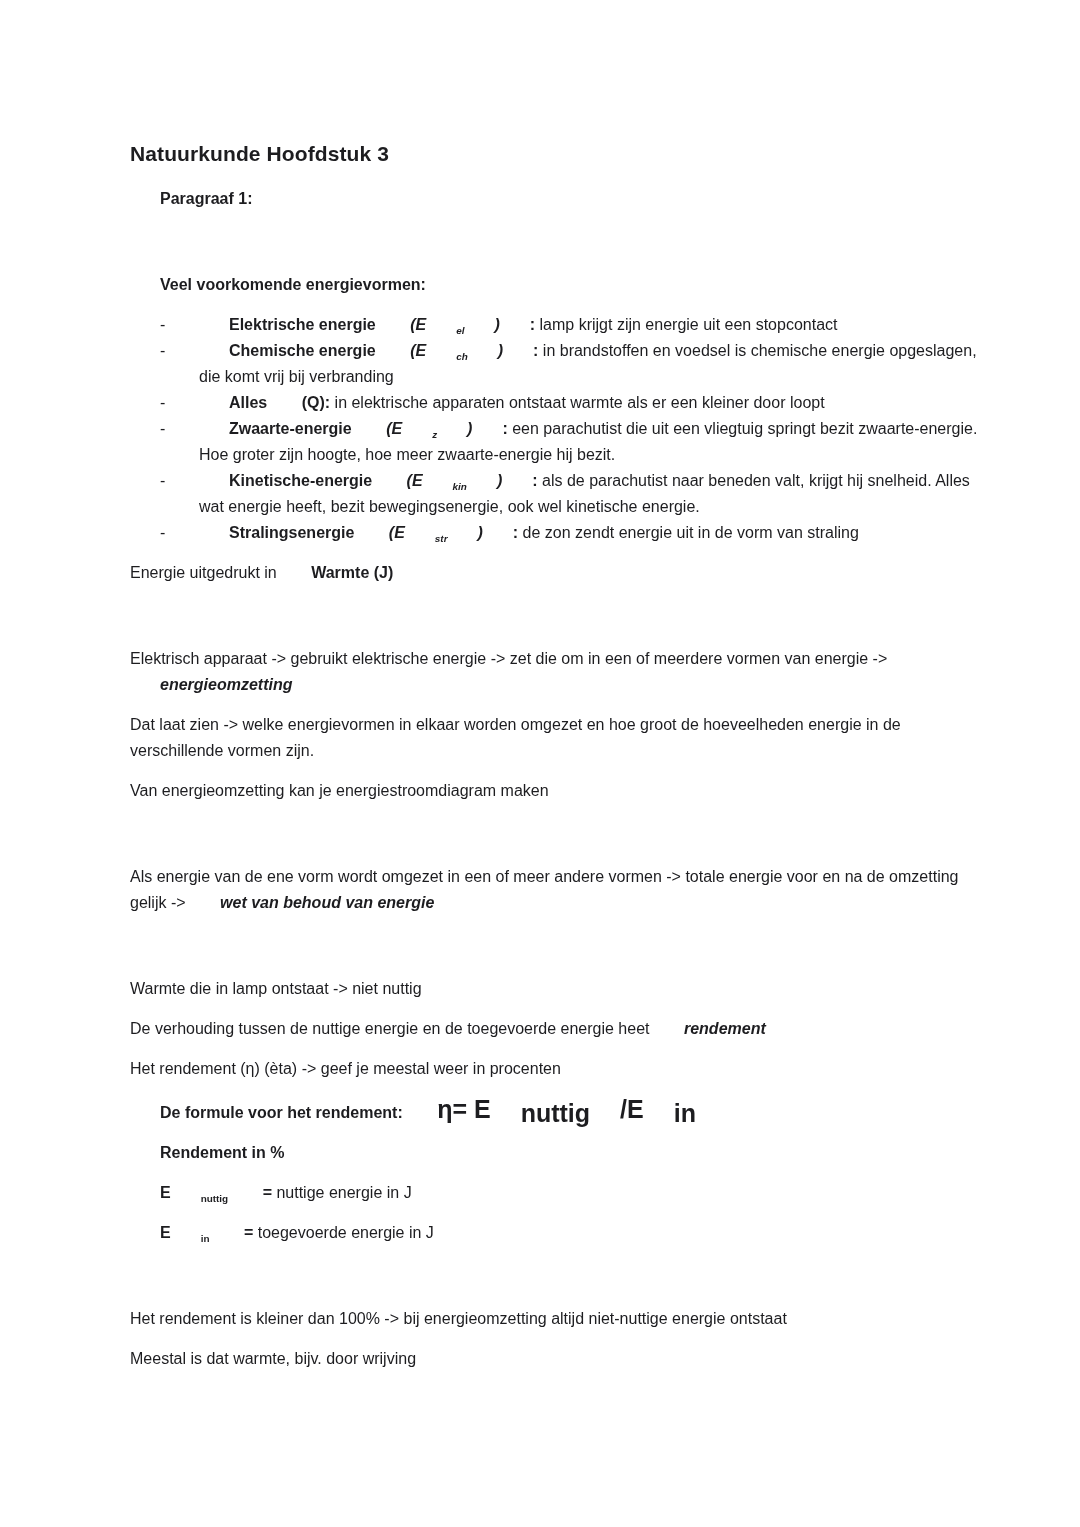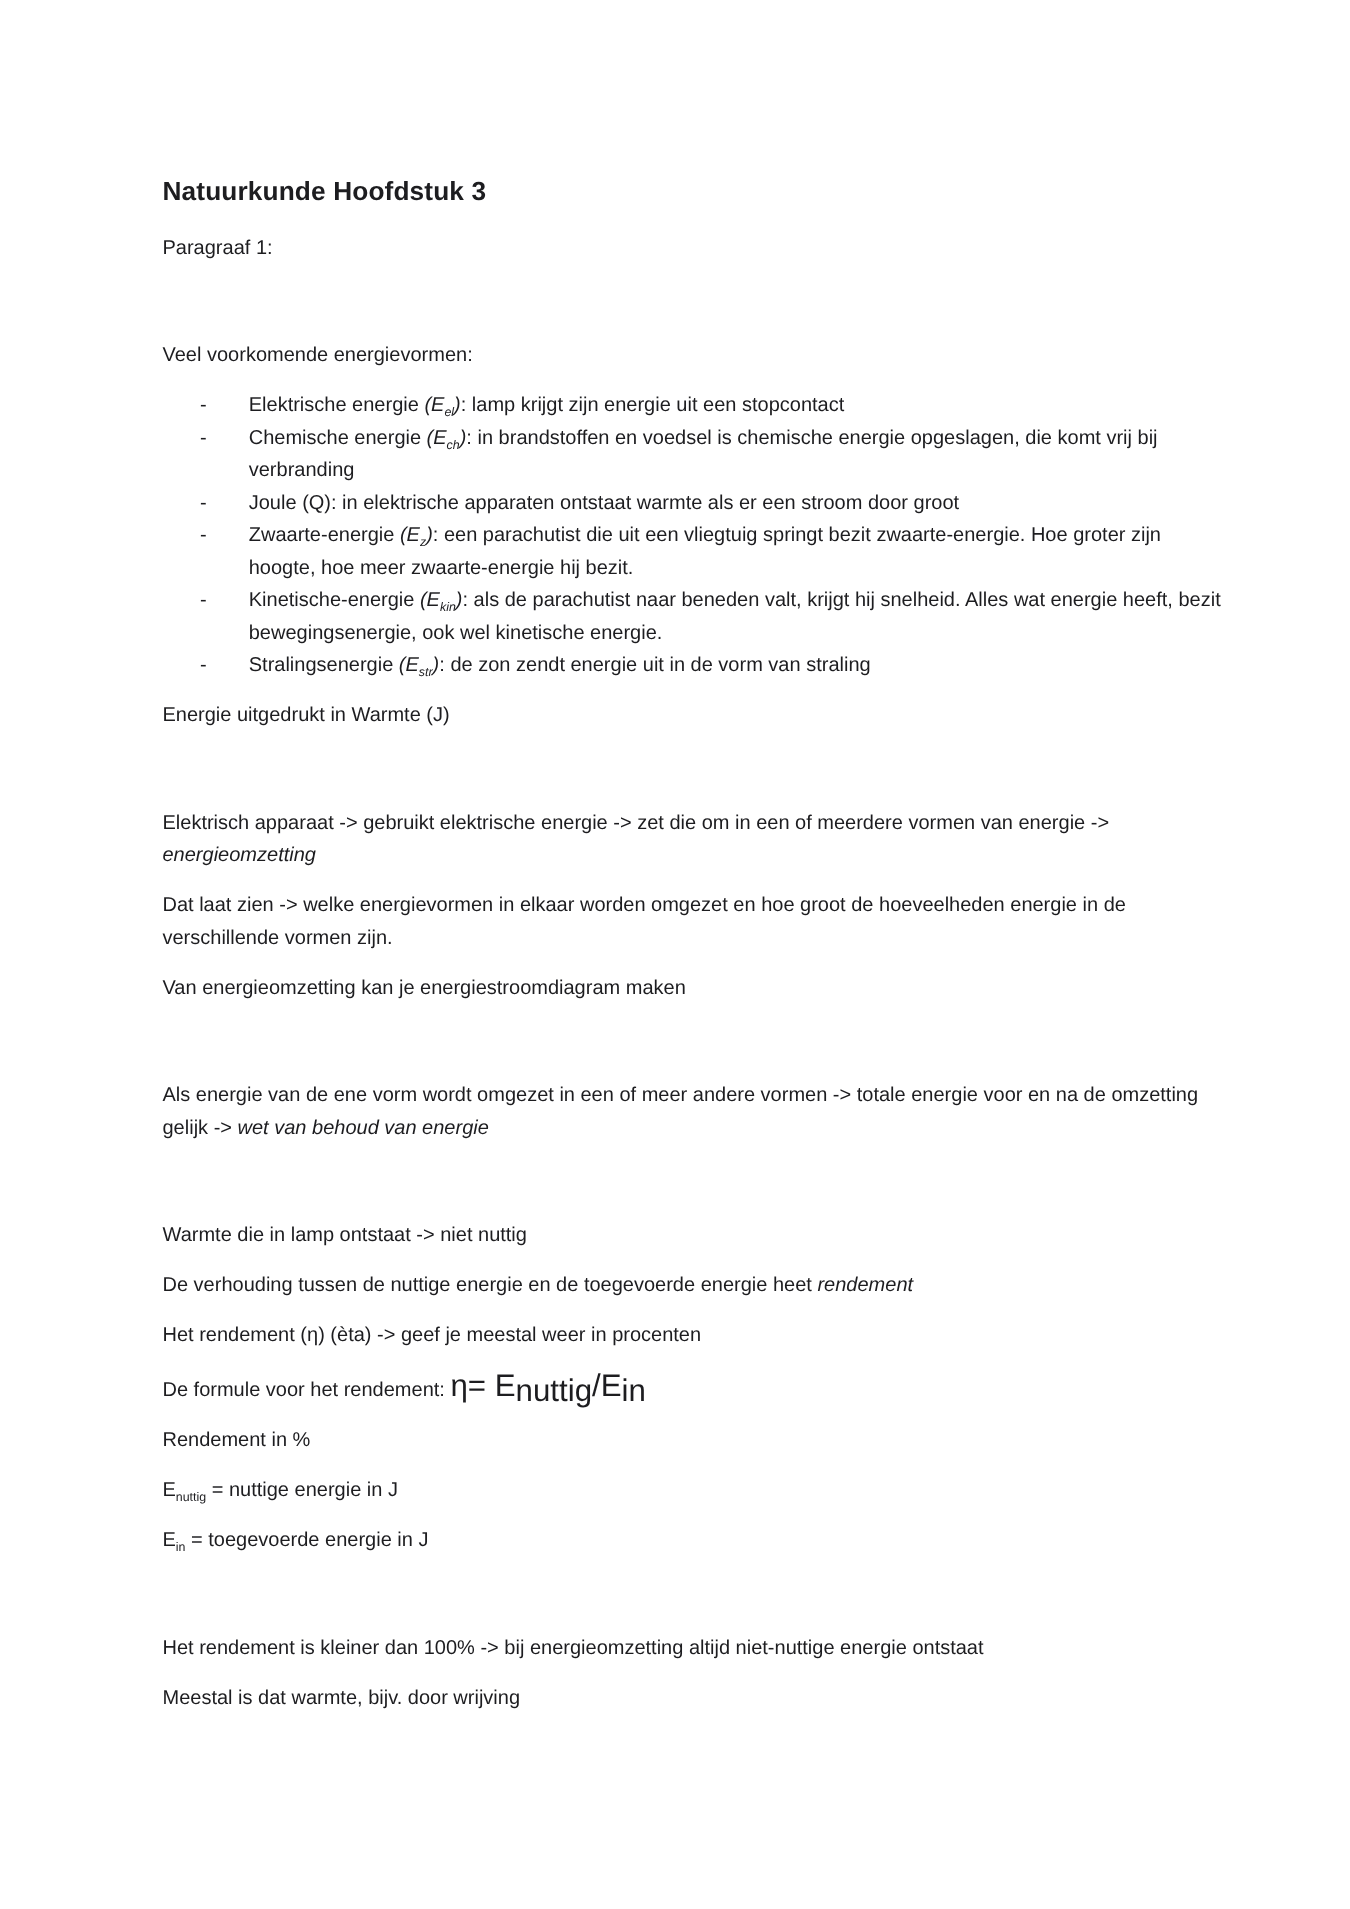--- a/index.html
+++ b/index.html
@@ -41,38 +41,38 @@
   ul.bullets li {
     position: relative;
     padding-left: 69px;
     margin: 0;
   }
   ul.bullets .dash {
     position: absolute;
     left: 30px;
     top: 0;
   }
-  .b { font-weight: normal; }
+  .b { font-weight: bold; margin-left: 30px; }
   .i { font-style: italic; }
   .lg { font-size: 25px; }
   sub { font-size: 0.62em; line-height: 0; }
 </style>
 </head>
 <body style="background: rgb(255, 255, 255);">
 
 <div class="page">
   <h1 class="doc-title">Natuurkunde Hoofdstuk 3</h1>
   <div id="doc-body">
       <p class="para"><span class="b">Paragraaf 1:</span></p>
       <div class="spacer"></div>
       <p class="para"><span class="b">Veel voorkomende energievormen:</span></p>
       <ul class="bullets">
         <li><span class="dash">-</span><span><span class="b">Elektrische energie </span><span class="b i">(E</span><sub class="b i">el</sub><span class="b i">)</span><span class="b">:</span><span> lamp krijgt zijn energie uit een stopcontact</span></span></li>
         <li><span class="dash">-</span><span><span class="b">Chemische energie </span><span class="b i">(E</span><sub class="b i">ch</sub><span class="b i">)</span><span class="b">:</span><span> in brandstoffen en voedsel is chemische energie opgeslagen, die komt vrij bij verbranding</span></span></li>
-        <li><span class="dash">-</span><span><span class="b">Joule </span><span class="b">(Q):</span><span> in elektrische apparaten ontstaat warmte als er een stroom door groot</span></span></li>
+        <li><span class="dash">-</span><span><span class="b">Alles </span><span class="b">(Q):</span><span> in elektrische apparaten ontstaat warmte als er een kleiner door loopt</span></span></li>
         <li><span class="dash">-</span><span><span class="b">Zwaarte-energie </span><span class="b i">(E</span><sub class="b i">z</sub><span class="b i">)</span><span class="b">:</span><span> een parachutist die uit een vliegtuig springt bezit zwaarte-energie. Hoe groter zijn hoogte, hoe meer zwaarte-energie hij bezit.</span></span></li>
         <li><span class="dash">-</span><span><span class="b">Kinetische-energie </span><span class="b i">(E</span><sub class="b i">kin</sub><span class="b i">)</span><span class="b">:</span><span> als de parachutist naar beneden valt, krijgt hij snelheid. Alles wat energie heeft, bezit bewegingsenergie, ook wel kinetische energie.</span></span></li>
         <li><span class="dash">-</span><span><span class="b">Stralingsenergie </span><span class="b i">(E</span><sub class="b i">str</sub><span class="b i">)</span><span class="b">:</span><span> de zon zendt energie uit in de vorm van straling</span></span></li>
       </ul>
       <p class="para"><span>Energie uitgedrukt in </span><span class="b">Warmte (J)</span></p>
       <div class="spacer"></div>
       <p class="para"><span>Elektrisch apparaat -&gt; gebruikt elektrische energie -&gt; zet die om in een of meerdere vormen van energie -&gt; </span><span class="b i">energieomzetting</span></p>
       <p class="para"><span>Dat laat zien -&gt; welke energievormen in elkaar worden omgezet en hoe groot de hoeveelheden energie in de verschillende vormen zijn.</span></p>
       <p class="para"><span>Van energieomzetting kan je energiestroomdiagram maken</span></p>
       <div class="spacer"></div>

